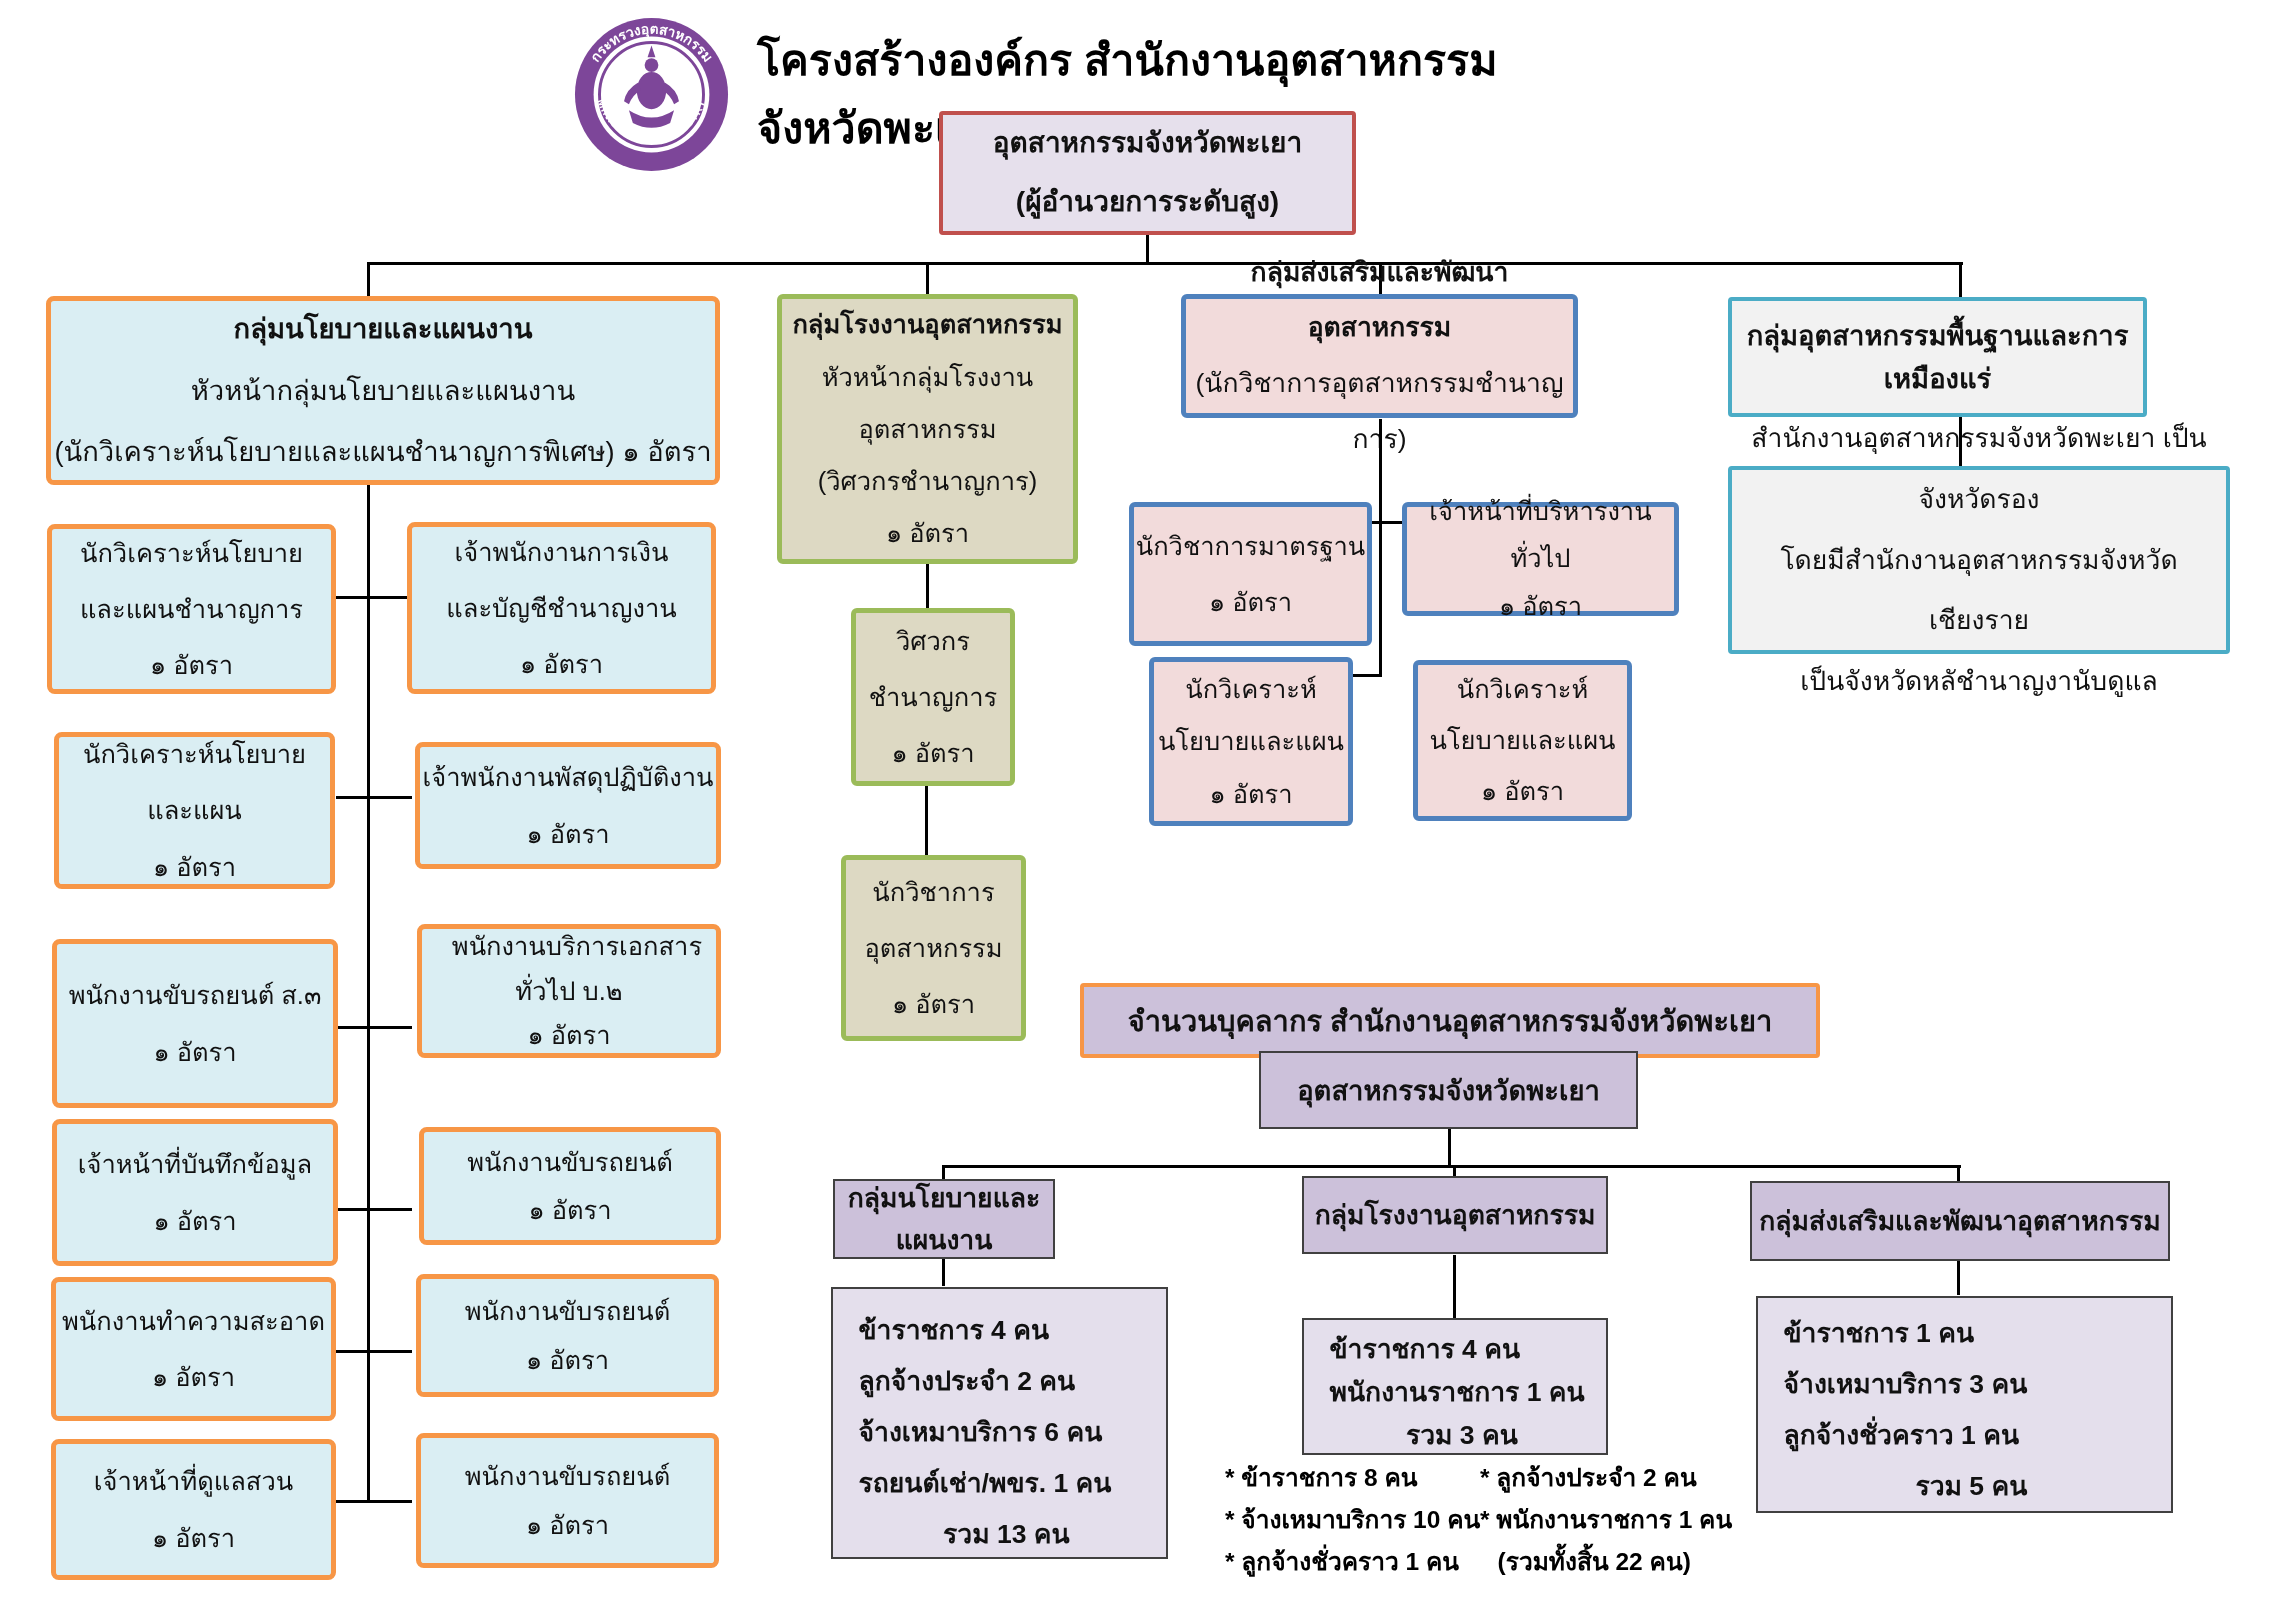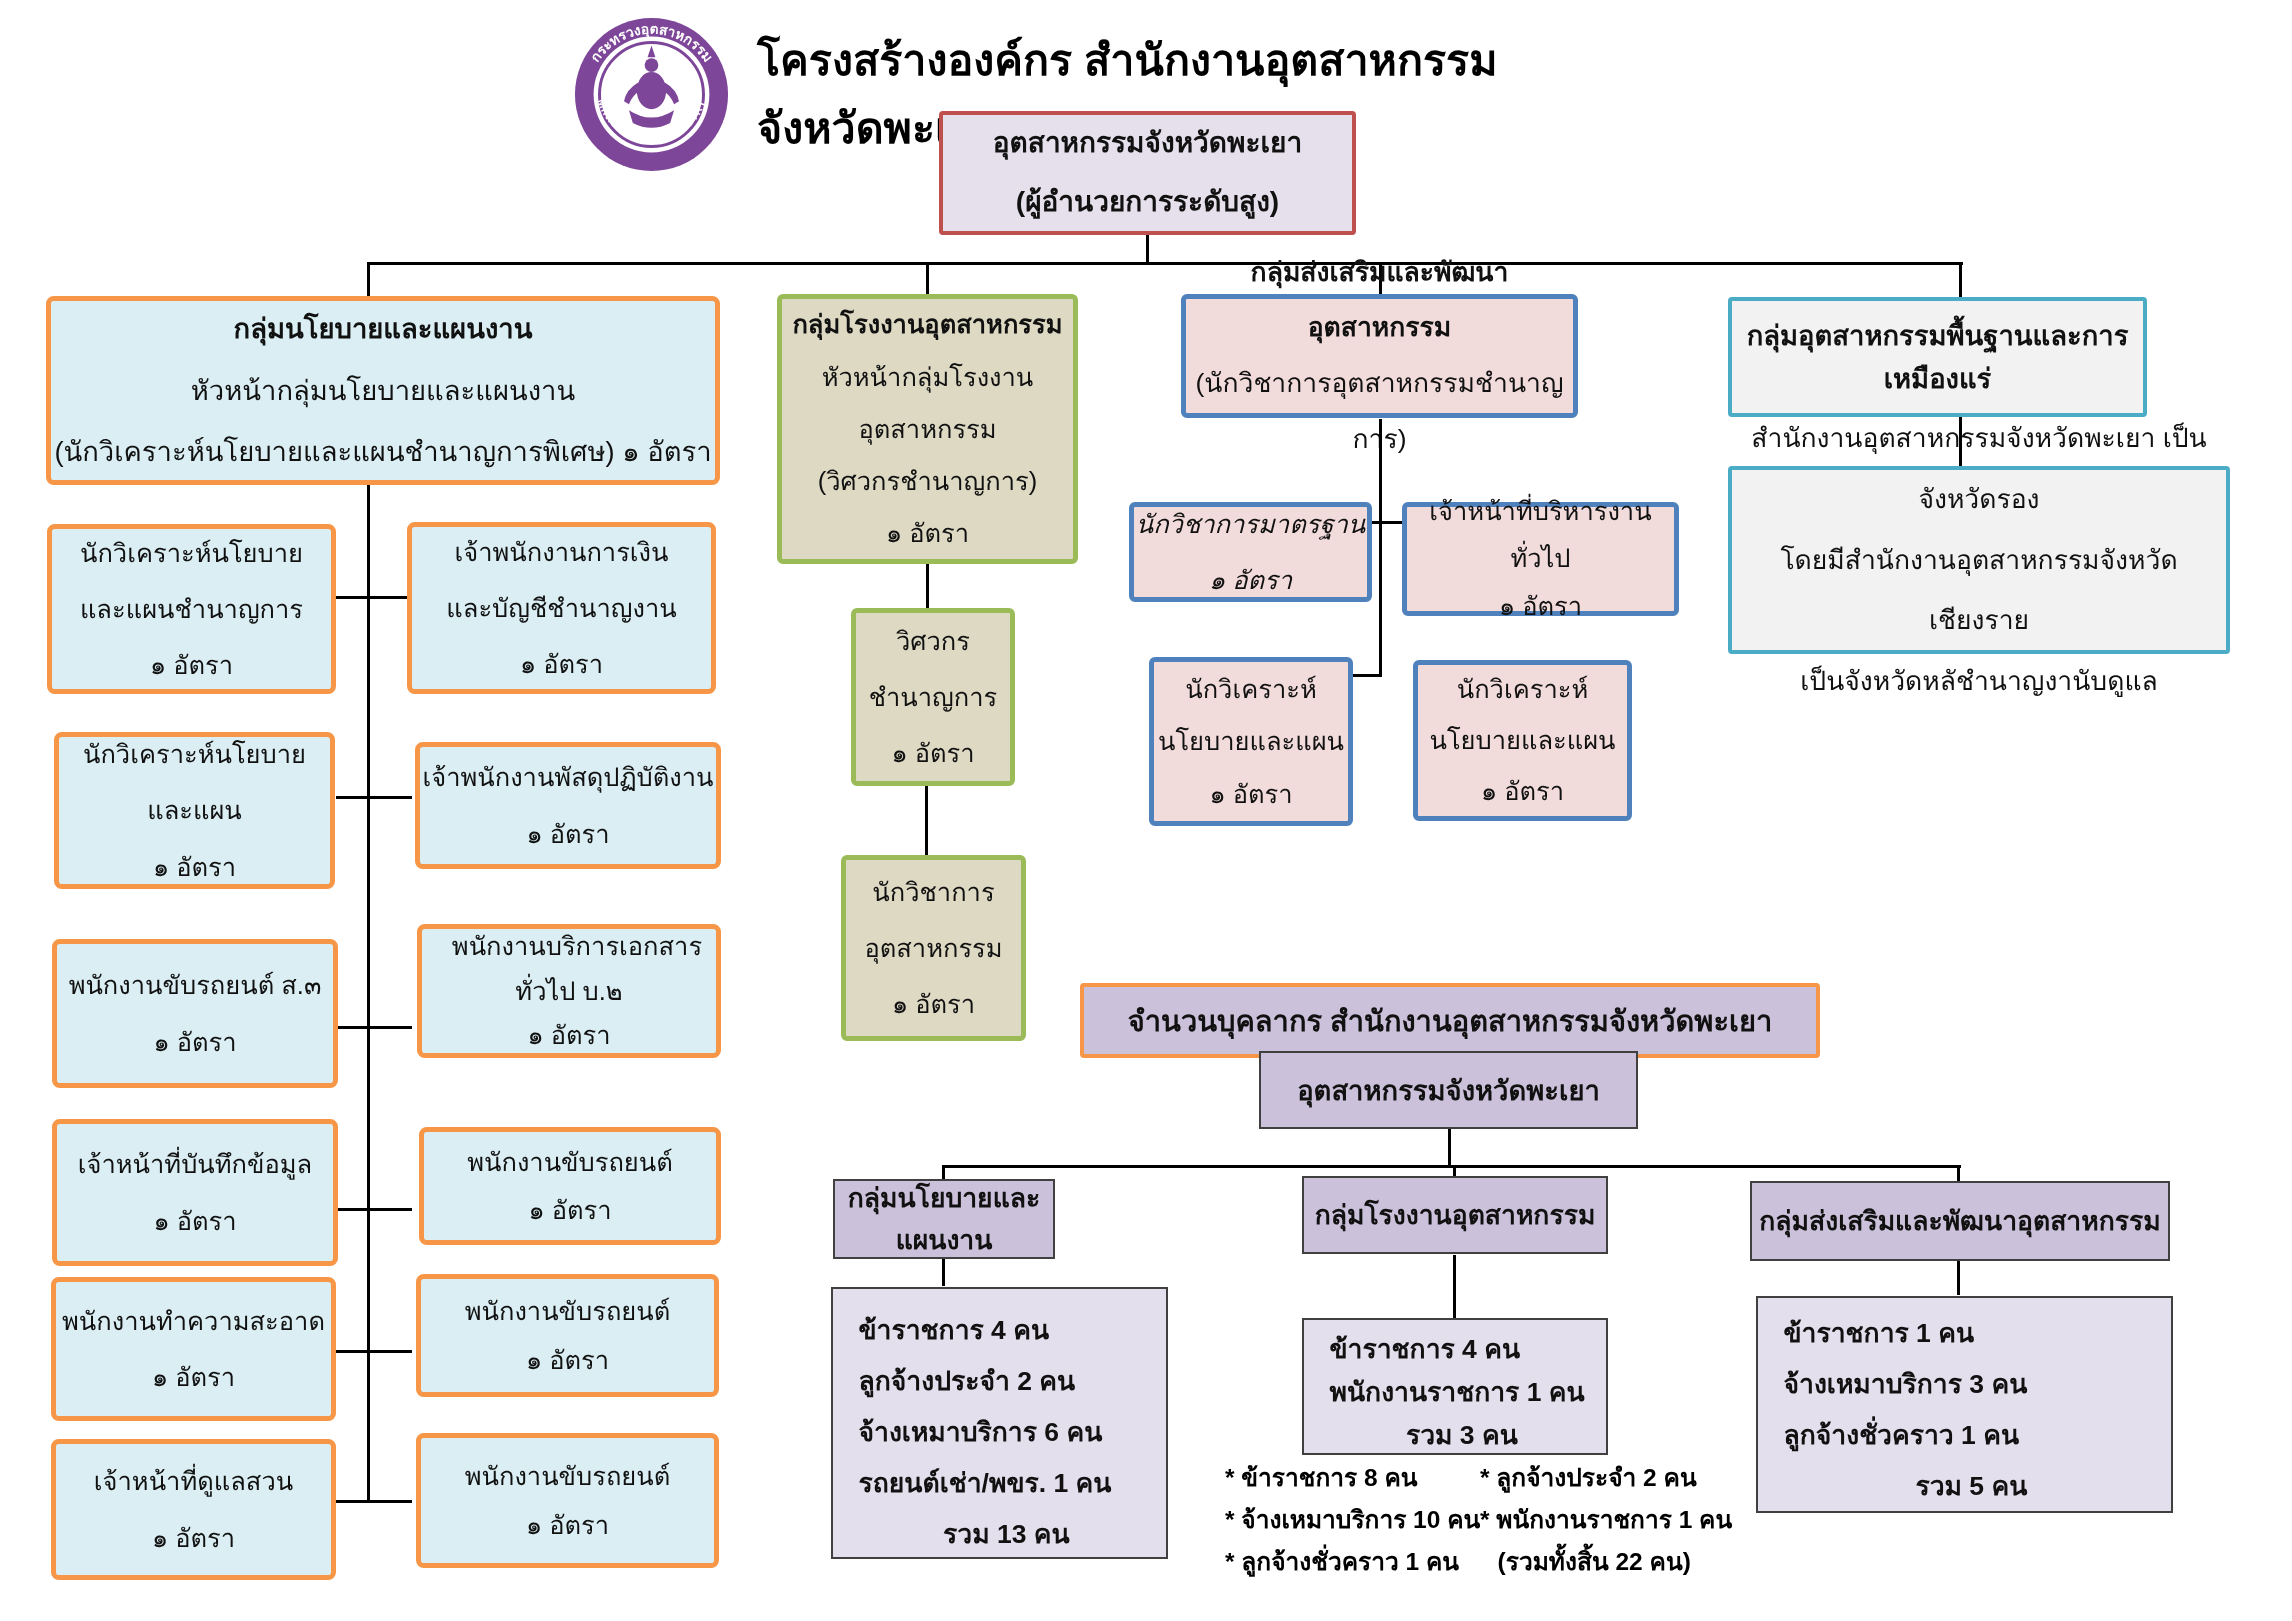--- a/index.html
+++ b/index.html
@@ -101,21 +101,21 @@
   <div class="box orange child" style="left:47px;top:524px;width:289px;height:170px;">
     <div class="ln">นักวิเคราะห์นโยบาย</div>
     <div class="ln">และแผนชำนาญการ</div>
     <div class="ln">๑ อัตรา</div>
   </div>
   <div class="box orange child" style="left:54px;top:732px;width:281px;height:157px;">
     <div class="ln">นักวิเคราะห์นโยบาย</div>
     <div class="ln">และแผน</div>
     <div class="ln">๑ อัตรา</div>
   </div>
-  <div class="box orange child" style="left:52px;top:939px;width:286px;height:149px;">
+  <div class="box orange child" style="left:52px;top:939px;width:286px;height:169px;">
     <div class="ln">พนักงานขับรถยนต์ ส.๓</div>
     <div class="ln">๑ อัตรา</div>
   </div>
   <div class="box orange child" style="left:52px;top:1119px;width:286px;height:147px;">
     <div class="ln">เจ้าหน้าที่บันทึกข้อมูล</div>
     <div class="ln">๑ อัตรา</div>
   </div>
   <div class="box orange child" style="left:51px;top:1277px;width:285px;height:144px;">
     <div class="ln">พนักงานทำความสะอาด</div>
     <div class="ln">๑ อัตรา</div>
@@ -172,21 +172,21 @@
     <div class="ln">๑ อัตรา</div>
   </div>
 
   <div class="box blue gheader" style="left:1181px;top:294px;width:397px;height:124px;font-size:26.5px;line-height:2.1;">
     <div class="ln">กลุ่มส่งเสริมและพัฒนาอุตสาหกรรม</div>
     <div class="ln">(นักวิชาการอุตสาหกรรมชำนาญการ)</div>
   </div>
   <div class="vline" style="left:1379px;top:419px;width:2.9px;height:258px;"></div>
   <div class="hline" style="left:1365px;top:521px;width:43px;height:2.9px;"></div>
   <div class="hline" style="left:1349px;top:674px;width:33px;height:2.9px;"></div>
-  <div class="box blue child" style="left:1129px;top:502px;width:243px;height:100px;font-style:italic;">
+  <div class="box blue child" style="left:1129px;top:502px;width:243px;height:144px;">
     <div class="ln">นักวิชาการมาตรฐาน</div>
     <div class="ln">๑ อัตรา</div>
   </div>
   <div class="box blue child" style="left:1402px;top:502px;width:277px;height:114px;">
     <div class="ln" style="line-height:1.85;">เจ้าหน้าที่บริหารงานทั่วไป</div>
     <div class="ln" style="line-height:1.85;">๑ อัตรา</div>
   </div>
   <div class="box blue child" style="left:1149px;top:657px;width:204px;height:169px;">
     <div class="ln" style="line-height:2.05;">นักวิเคราะห์</div>
     <div class="ln" style="line-height:2.05;">นโยบายและแผน</div>

